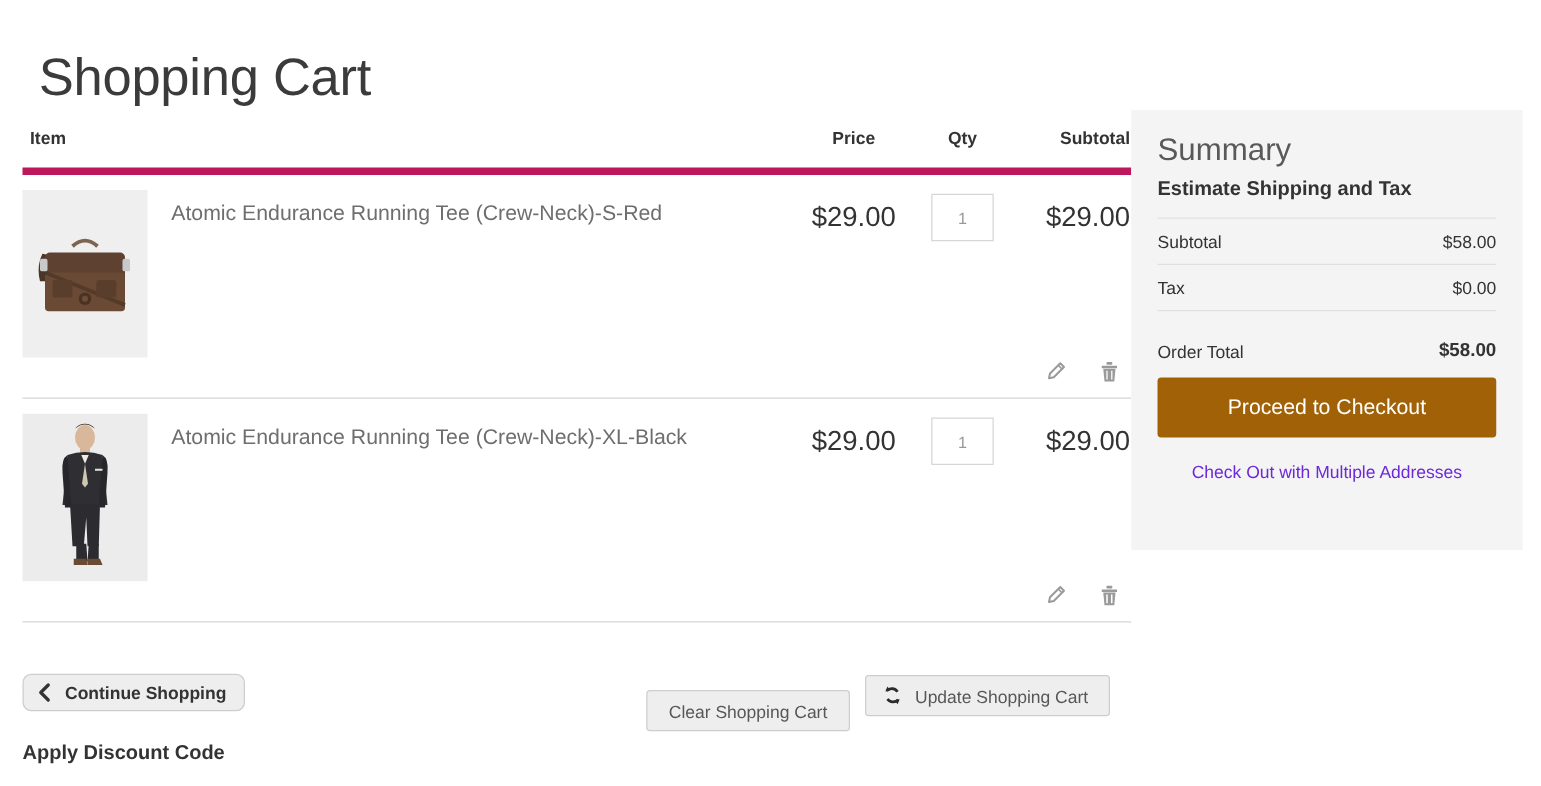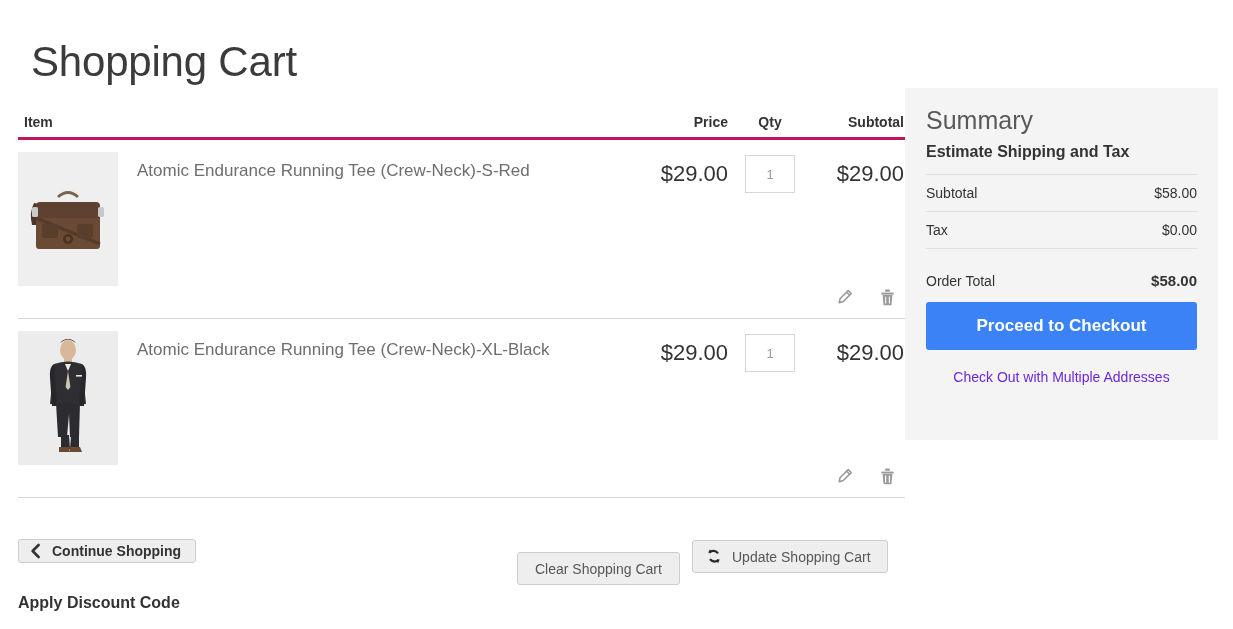--- a/index.html
+++ b/index.html
@@ -29,25 +29,25 @@
   
   .cart-area {
     position: absolute;
     left: 18px; top: 100px;
     width: 887px;
   }
   .cart-head {
     display: flex;
     align-items: flex-end;
     height: 40px;
-    border-bottom: 3px solid #be185d;
-    padding-bottom: 7px;
+    border-bottom: 6px solid #be185d;
+    padding-bottom: 16px;
   }
   .col-item   { width: 620px; }
-  .col-price  { width: 90px;  text-align: right; }
+  .col-price  { width: 90px;  text-align: center; }
   .col-qty    { width: 84px;  text-align: center; }
   .col-sub    { width: 92px;  text-align: right; }
 
   .cart-head .th {
     font-size: 14px;
     font-weight: bold;
     color: #333333;
   }
   .cart-head .col-item { padding-left: 6px; }
 
@@ -124,24 +124,25 @@
     background: #eeeeee;
     border: 1px solid #cdcdcd;
     border-radius: 3px;
     font-family: "Liberation Sans", sans-serif;
     color: #333333;
     cursor: pointer;
   }
   .btn-continue {
     position: absolute;
     left: 18px; top: 539px;
-    height: 24px;
+    height: 30px;
     padding: 0 14px 0 10px;
     font-size: 14px;
     font-weight: bold;
+    border-radius: 7px;
   }
   .chev-left { margin-right: 10px; display:block; }
   .btn-clear {
     position: absolute;
     left: 517px; top: 552px;
     height: 33px;
     padding: 0 17px;
     font-size: 14px;
     font-weight: 400;
     color: #575757;
@@ -206,26 +207,26 @@
   }
   .total-row.grand .t-val { font-weight: bold; font-size: 15px; }
   .t-label { color: #333333; }
   .t-val { color: #333333; }
 
   .checkout-btn {
     display: block;
     width: 271px;
     height: 48px;
     margin-top: 5px;
-    background: #3b82f6;
+    background: #a16207;
     color: #ffffff;
     border: none;
     border-radius: 3px;
     font-size: 17px;
-    font-weight: bold;
+    font-weight: normal;
     font-family: "Liberation Sans", sans-serif;
     cursor: pointer;
   }
   .multi-addr {
     display: block;
     text-align: center;
     width: 271px;
     margin-top: 19px;
     font-size: 14px;
     color: #6d28d9;

